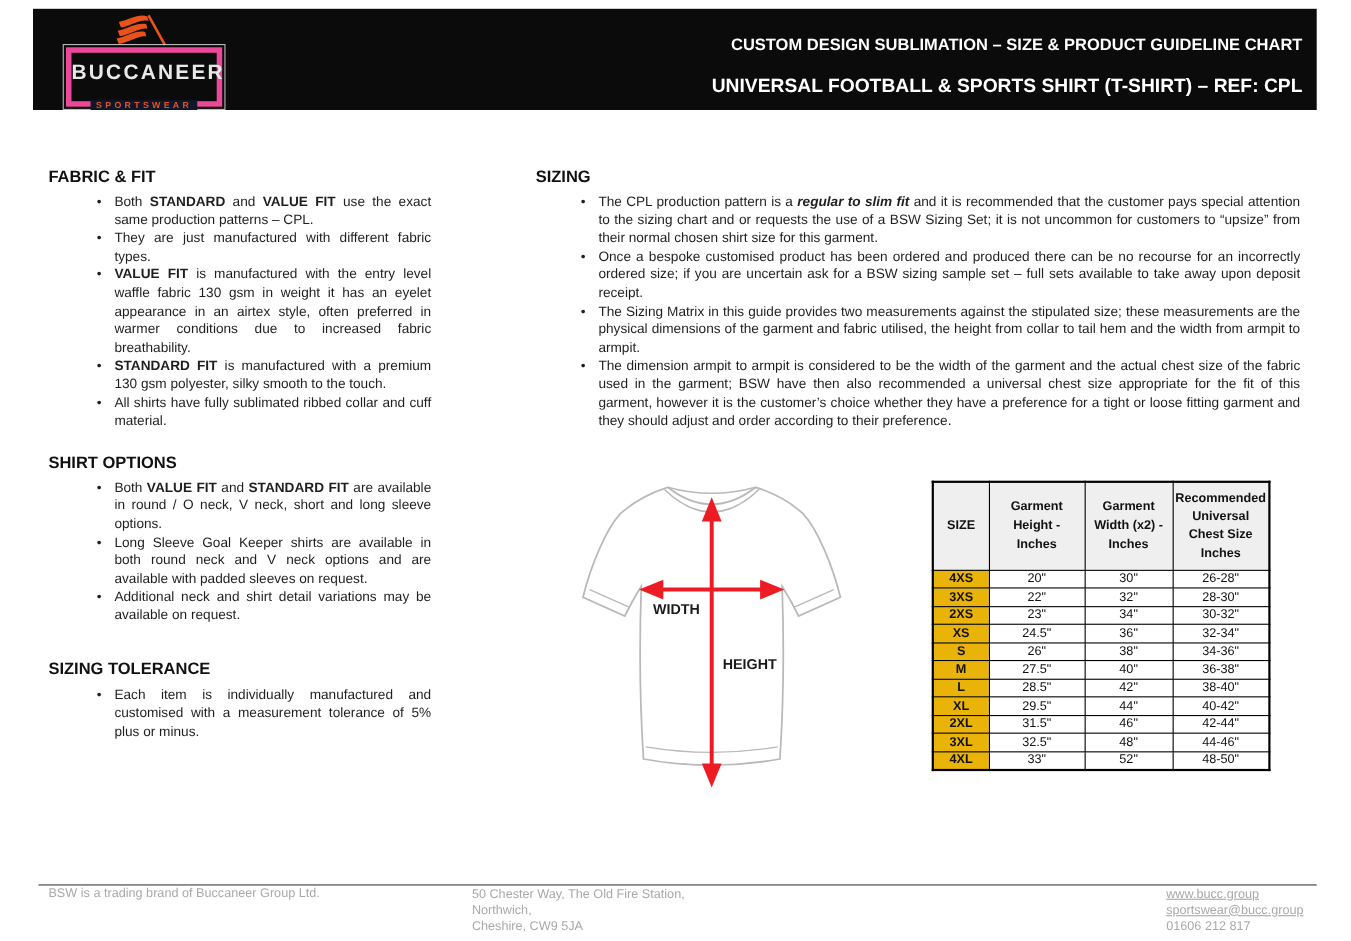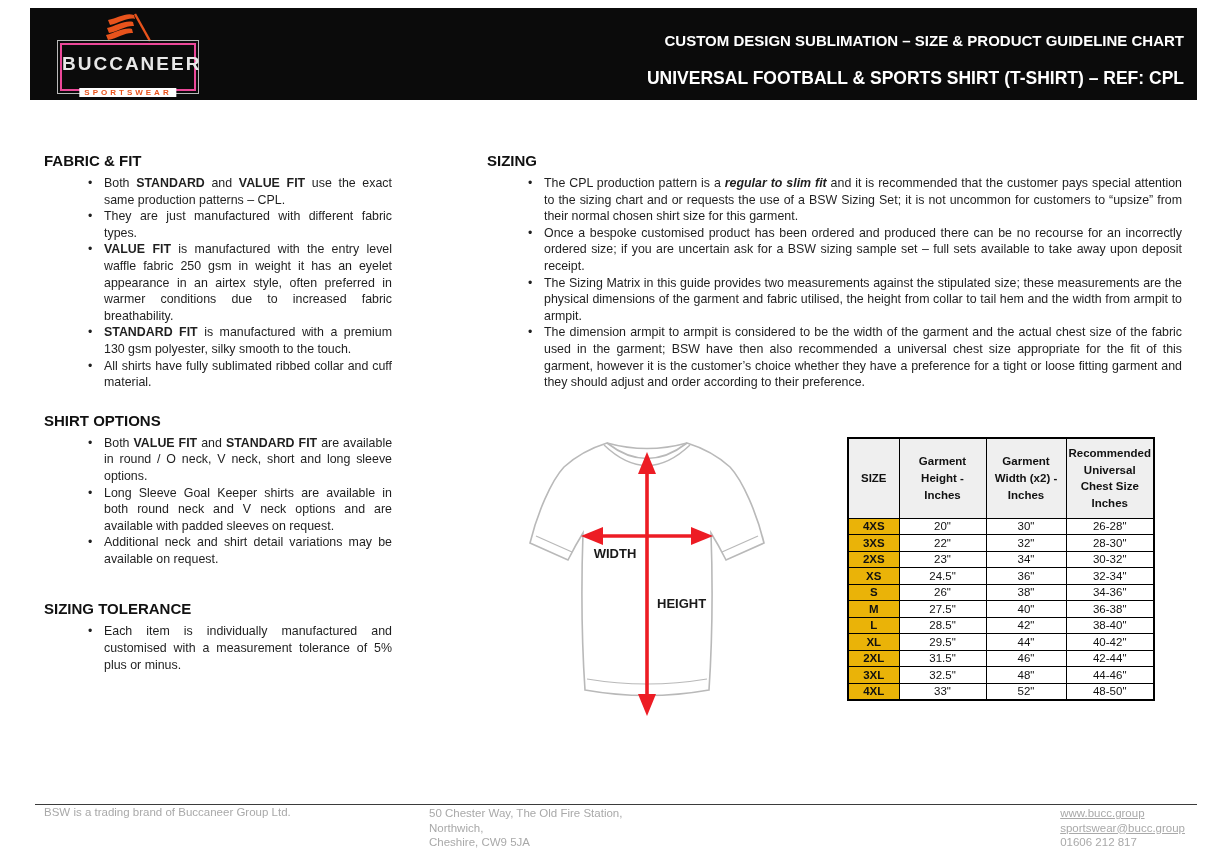--- a/index.html
+++ b/index.html
@@ -4,25 +4,25 @@
 <style>
   html,body{margin:0;padding:0;background:#ffffff;}
   .page{position:relative;width:1228px;height:855px;background:#fff;
         font-family:"Liberation Sans",sans-serif;color:#1f1f1f;overflow:hidden;}
 
   
   .header{position:absolute;left:30px;top:8px;width:1167px;height:92px;background:#0b0b0b;}
   .logo{position:absolute;left:28px;top:3px;width:140px;height:86px;}
   .flag-svg{position:absolute;left:36px;top:1px;}
   .logo-box{position:absolute;left:2px;top:32px;width:132px;height:44px;
-            border:2px solid #ec4899;outline:1px solid #b9b9b9;outline-offset:2px;}
+            border:5px solid #ec4899;outline:1px solid #b9b9b9;outline-offset:2px;}
   .brand{position:absolute;top:8px;width:100%;text-align:center;color:#e8e8e8;
          font-weight:bold;font-size:19px;letter-spacing:2px;white-space:nowrap;}
   .sub{position:absolute;bottom:-8px;left:50%;transform:translateX(-50%);
-       background:#ffffff;padding:0 5px;color:#e8531c;font-weight:bold;
+       background:#0f172a;padding:0 5px;color:#e8531c;font-weight:bold;
        font-size:8px;letter-spacing:3px;white-space:nowrap;}
   .titles{position:absolute;right:13px;top:0;width:900px;}
   .t1{margin-top:24px;font-size:15px;font-weight:bold;color:#fff;text-align:right;white-space:nowrap;}
   .t2{margin-top:19px;font-size:17.5px;font-weight:bold;color:#fff;text-align:right;white-space:nowrap;}
 
   
   .col-left{position:absolute;left:44px;top:152px;width:352px;}
   .col-right{position:absolute;left:487px;top:152px;width:699px;}
   .sec h2{margin:0 0 6px 0;font-size:15px;font-weight:bold;color:#111;}
   .sec-gap{margin-top:21px;}
@@ -78,21 +78,21 @@
       <div class="t2">UNIVERSAL FOOTBALL &amp; SPORTS SHIRT (T-SHIRT) – REF: CPL</div>
     </div>
   </div>
 
   <div class="col-left">
     <section class="sec">
       <h2>FABRIC &amp; FIT</h2>
       <ul class="bullets">
           <li><span>Both </span><span style="font-weight: bold;">STANDARD</span><span> and </span><span style="font-weight: bold;">VALUE FIT</span><span> use the exact same production patterns – CPL.</span></li>
           <li><span>They are just manufactured with different fabric types.</span></li>
-          <li><span style="font-weight: bold;">VALUE FIT</span><span> is manufactured with the entry level waffle fabric 250 gsm in weight it has an eyelet appearance in an airtex style, often preferred in warmer conditions due to increased fabric breathability.</span></li>
+          <li><span style="font-weight: bold;">VALUE FIT</span><span> is manufactured with the entry level waffle fabric 130 gsm in weight it has an eyelet appearance in an airtex style, often preferred in warmer conditions due to increased fabric breathability.</span></li>
           <li><span style="font-weight: bold;">STANDARD FIT</span><span> is manufactured with a premium 130 gsm polyester, silky smooth to the touch.</span></li>
           <li><span>All shirts have fully sublimated ribbed collar and cuff material.</span></li>
         </ul>
     </section>
     <section class="sec sec-gap">
       <h2>SHIRT OPTIONS</h2>
       <ul class="bullets">
           <li><span>Both </span><span style="font-weight: bold;">VALUE FIT</span><span> and </span><span style="font-weight: bold;">STANDARD FIT</span><span> are available in round / O neck, V neck, short and long sleeve options.</span></li>
           <li><span>Long Sleeve Goal Keeper shirts are available in both round neck and V neck options and are available with padded sleeves on request.</span></li>
           <li><span>Additional neck and shirt detail variations may be available on request.</span></li>

